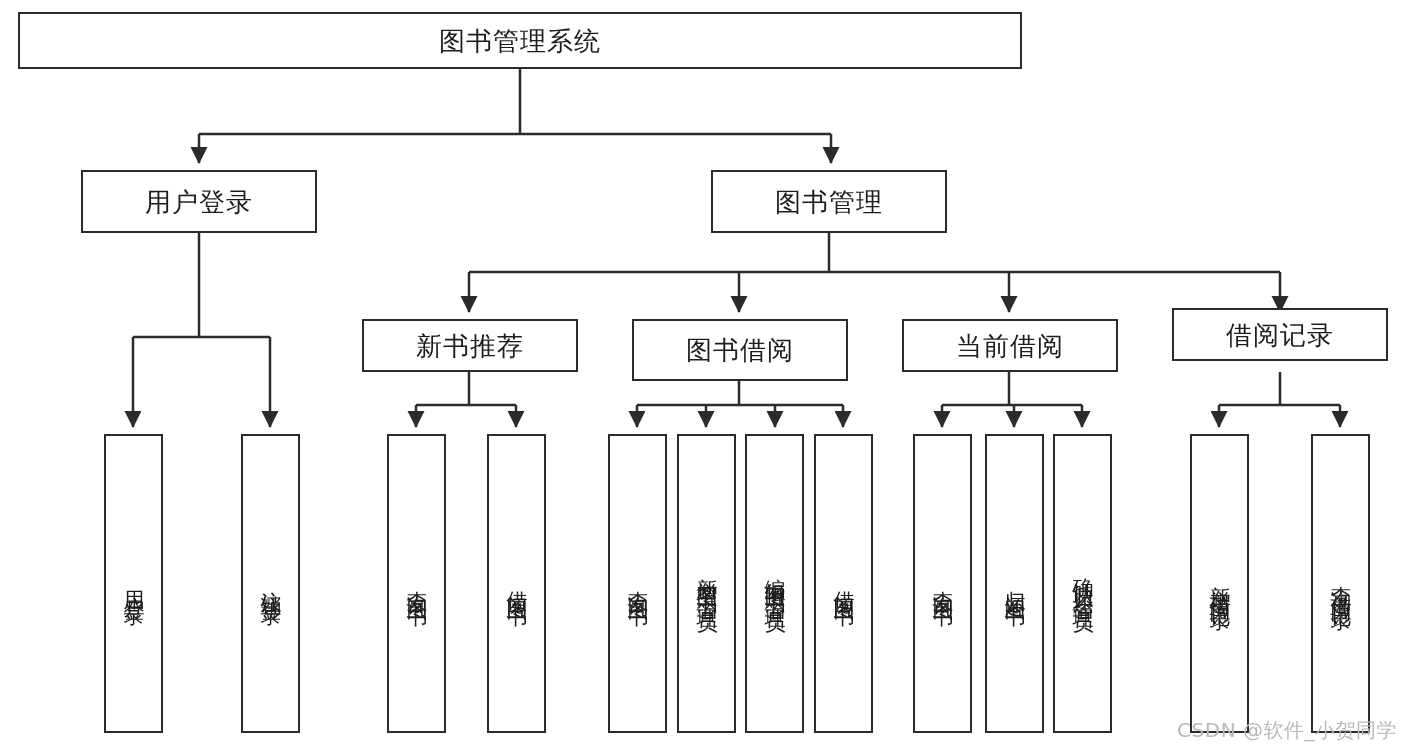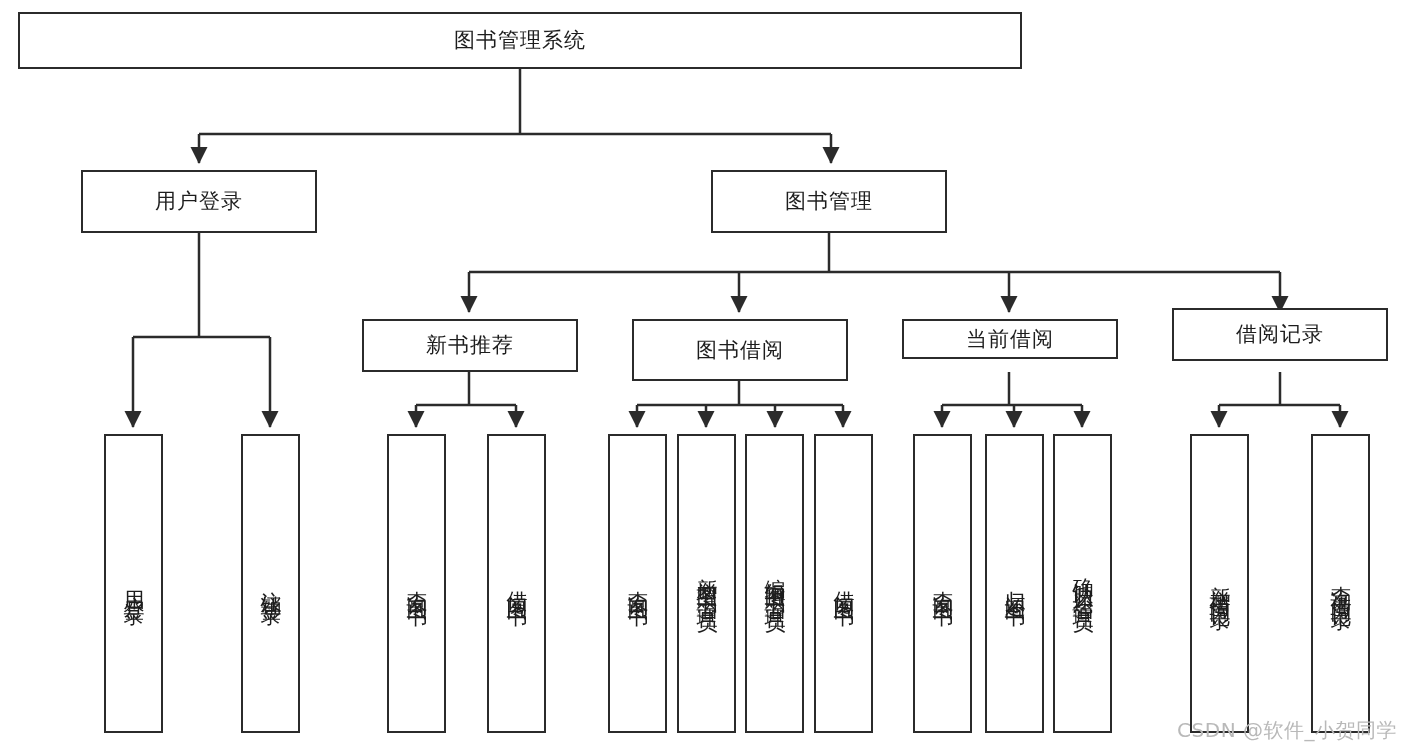--- a/index.html
+++ b/index.html
@@ -12,21 +12,21 @@
   .node-box{
     position:absolute;
     background:#ffffff;
     border:2.5px solid #2b2b2b;
     box-sizing:border-box;
     display:flex;
     align-items:center;
     justify-content:center;
   }
   .node-label{
-    font-size:21px;
+    font-size:26px;
     color:#1d1d1d;
     letter-spacing:1px;
     white-space:nowrap;
     line-height:1;
   }
   .leaf-box{
     position:absolute;
     background:#ffffff;
     border:2.5px solid #2b2b2b;
     box-sizing:border-box;
@@ -119,21 +119,21 @@
 <div class="node-box" style="left: 711px; top: 170px; width: 236px; height: 63px;">
   <span class="node-label">图书管理</span>
 </div>
 
 <div class="node-box" style="left: 362px; top: 319px; width: 216px; height: 53px;">
   <span class="node-label">新书推荐</span>
 </div>
 <div class="node-box" style="left: 632px; top: 319px; width: 216px; height: 62px;">
   <span class="node-label">图书借阅</span>
 </div>
-<div class="node-box" style="left: 902px; top: 319px; width: 216px; height: 40px;">
+<div class="node-box" style="left: 902px; top: 319px; width: 216px; height: 53px;">
   <span class="node-label">当前借阅</span>
 </div>
 <div class="node-box" style="left: 1172px; top: 308px; width: 216px; height: 53px;">
   <span class="node-label">借阅记录</span>
 </div>
 
 <div class="leaf-box" style="left: 104px; top: 434px; width: 59px; height: 299px;">
   <span class="leaf-label">用户登录</span>
 </div>
 <div class="leaf-box" style="left: 241px; top: 434px; width: 59px; height: 299px;">

